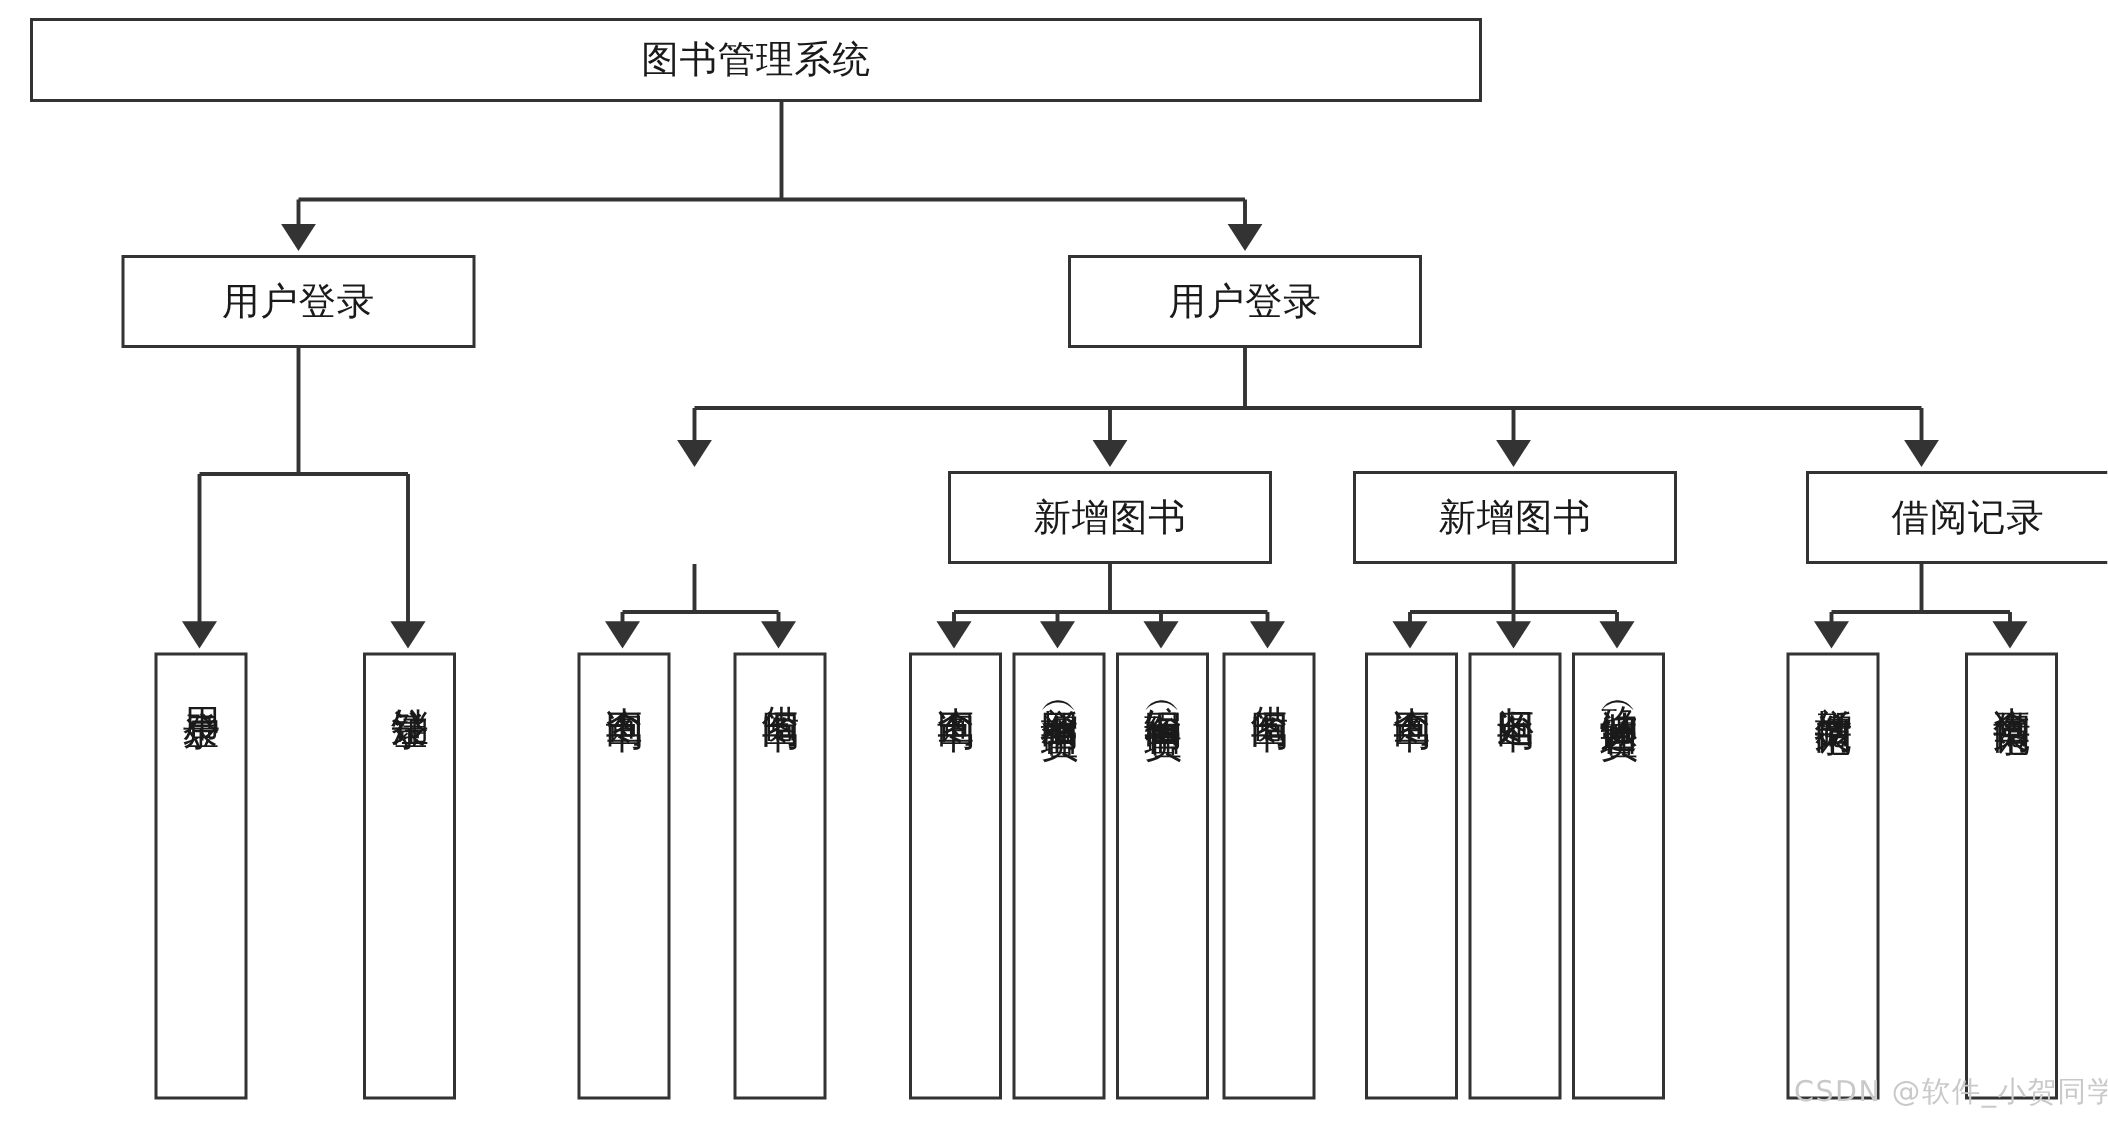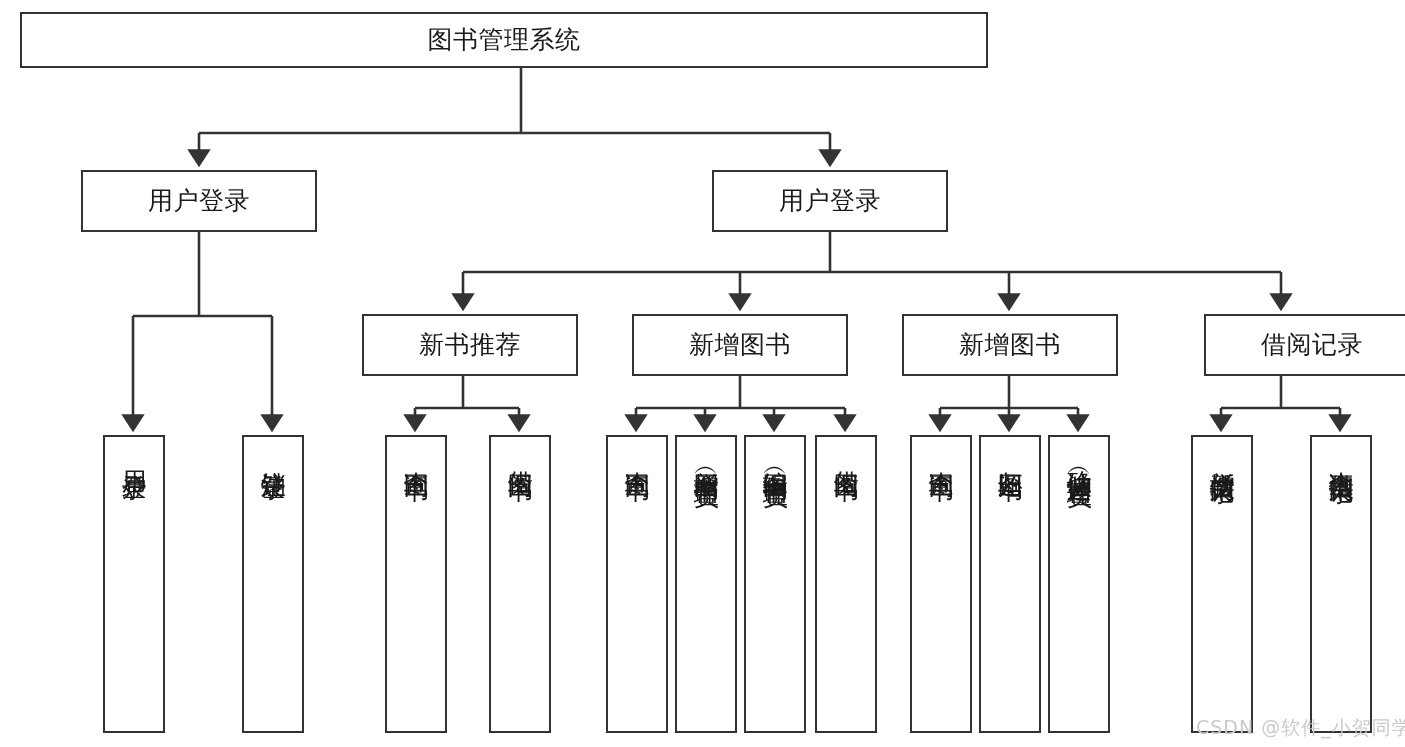--- a/index.html
+++ b/index.html
@@ -130,23 +130,20 @@
     <span class="label">图书管理系统</span>
   </div>
 
   <div class="node horizontal" style="left:81px; top:170px; width:236px; height:62px;">
     <span class="label">用户登录</span>
   </div>
   <div class="node horizontal" style="left:712px; top:170px; width:236px; height:62px;">
     <span class="label">用户登录</span>
   </div>
 
-  <div class="node horizontal" style="left:362px; top:314px; width:216px; height:62px;">
-    <span class="label">新书推荐</span>
-  </div>
   <div class="node horizontal" style="left:632px; top:314px; width:216px; height:62px;">
     <span class="label">新增图书</span>
   </div>
   <div class="node horizontal" style="left:902px; top:314px; width:216px; height:62px;">
     <span class="label">新增图书</span>
   </div>
   <div class="node horizontal" style="left:1172px; top:314px; width:216px; height:62px;margin-left:32px;">
     <span class="label">借阅记录</span>
   </div>
 

